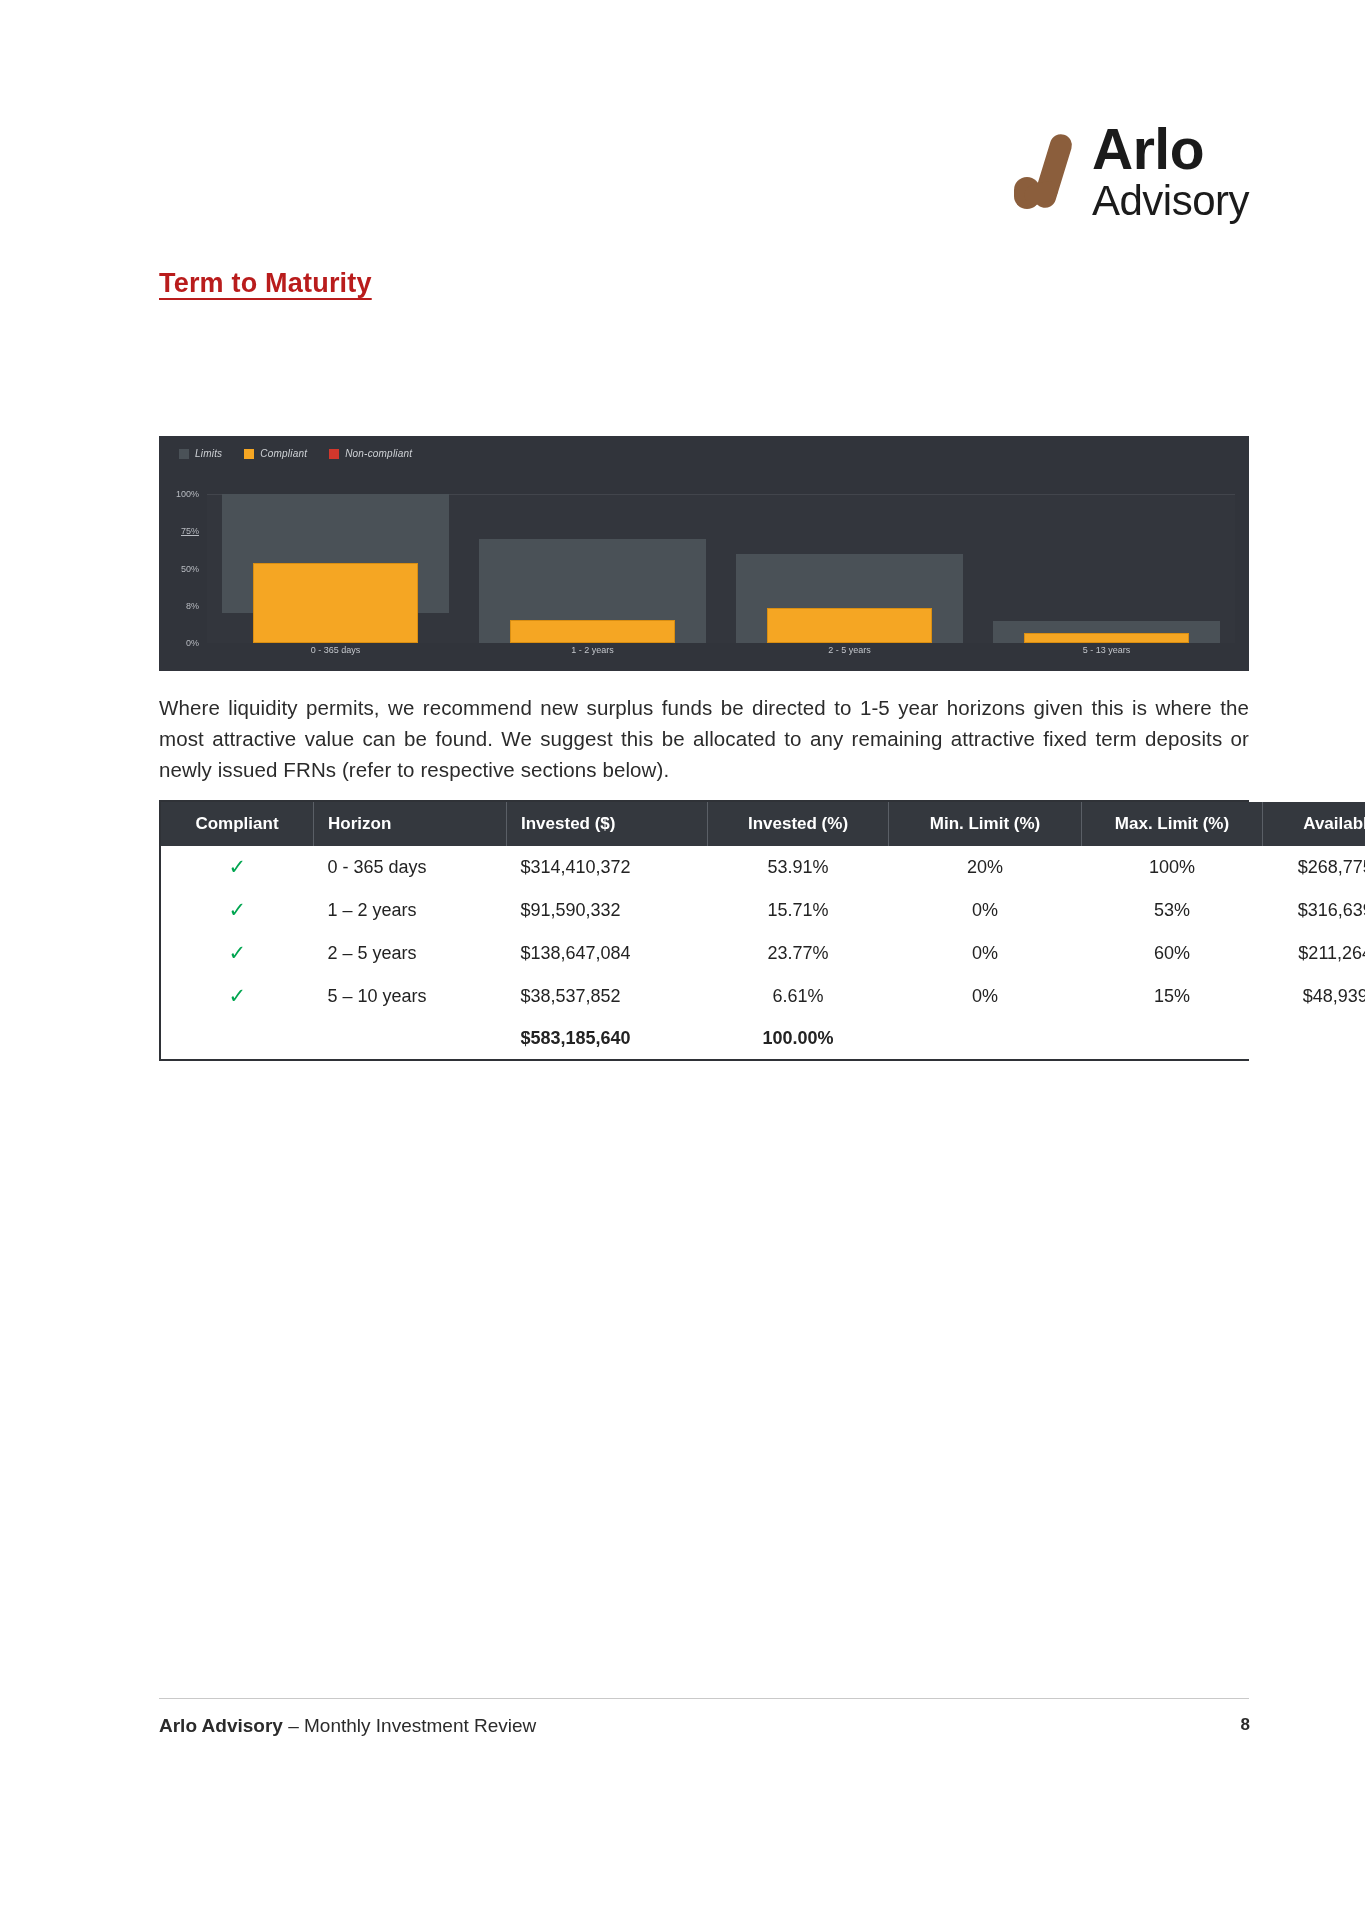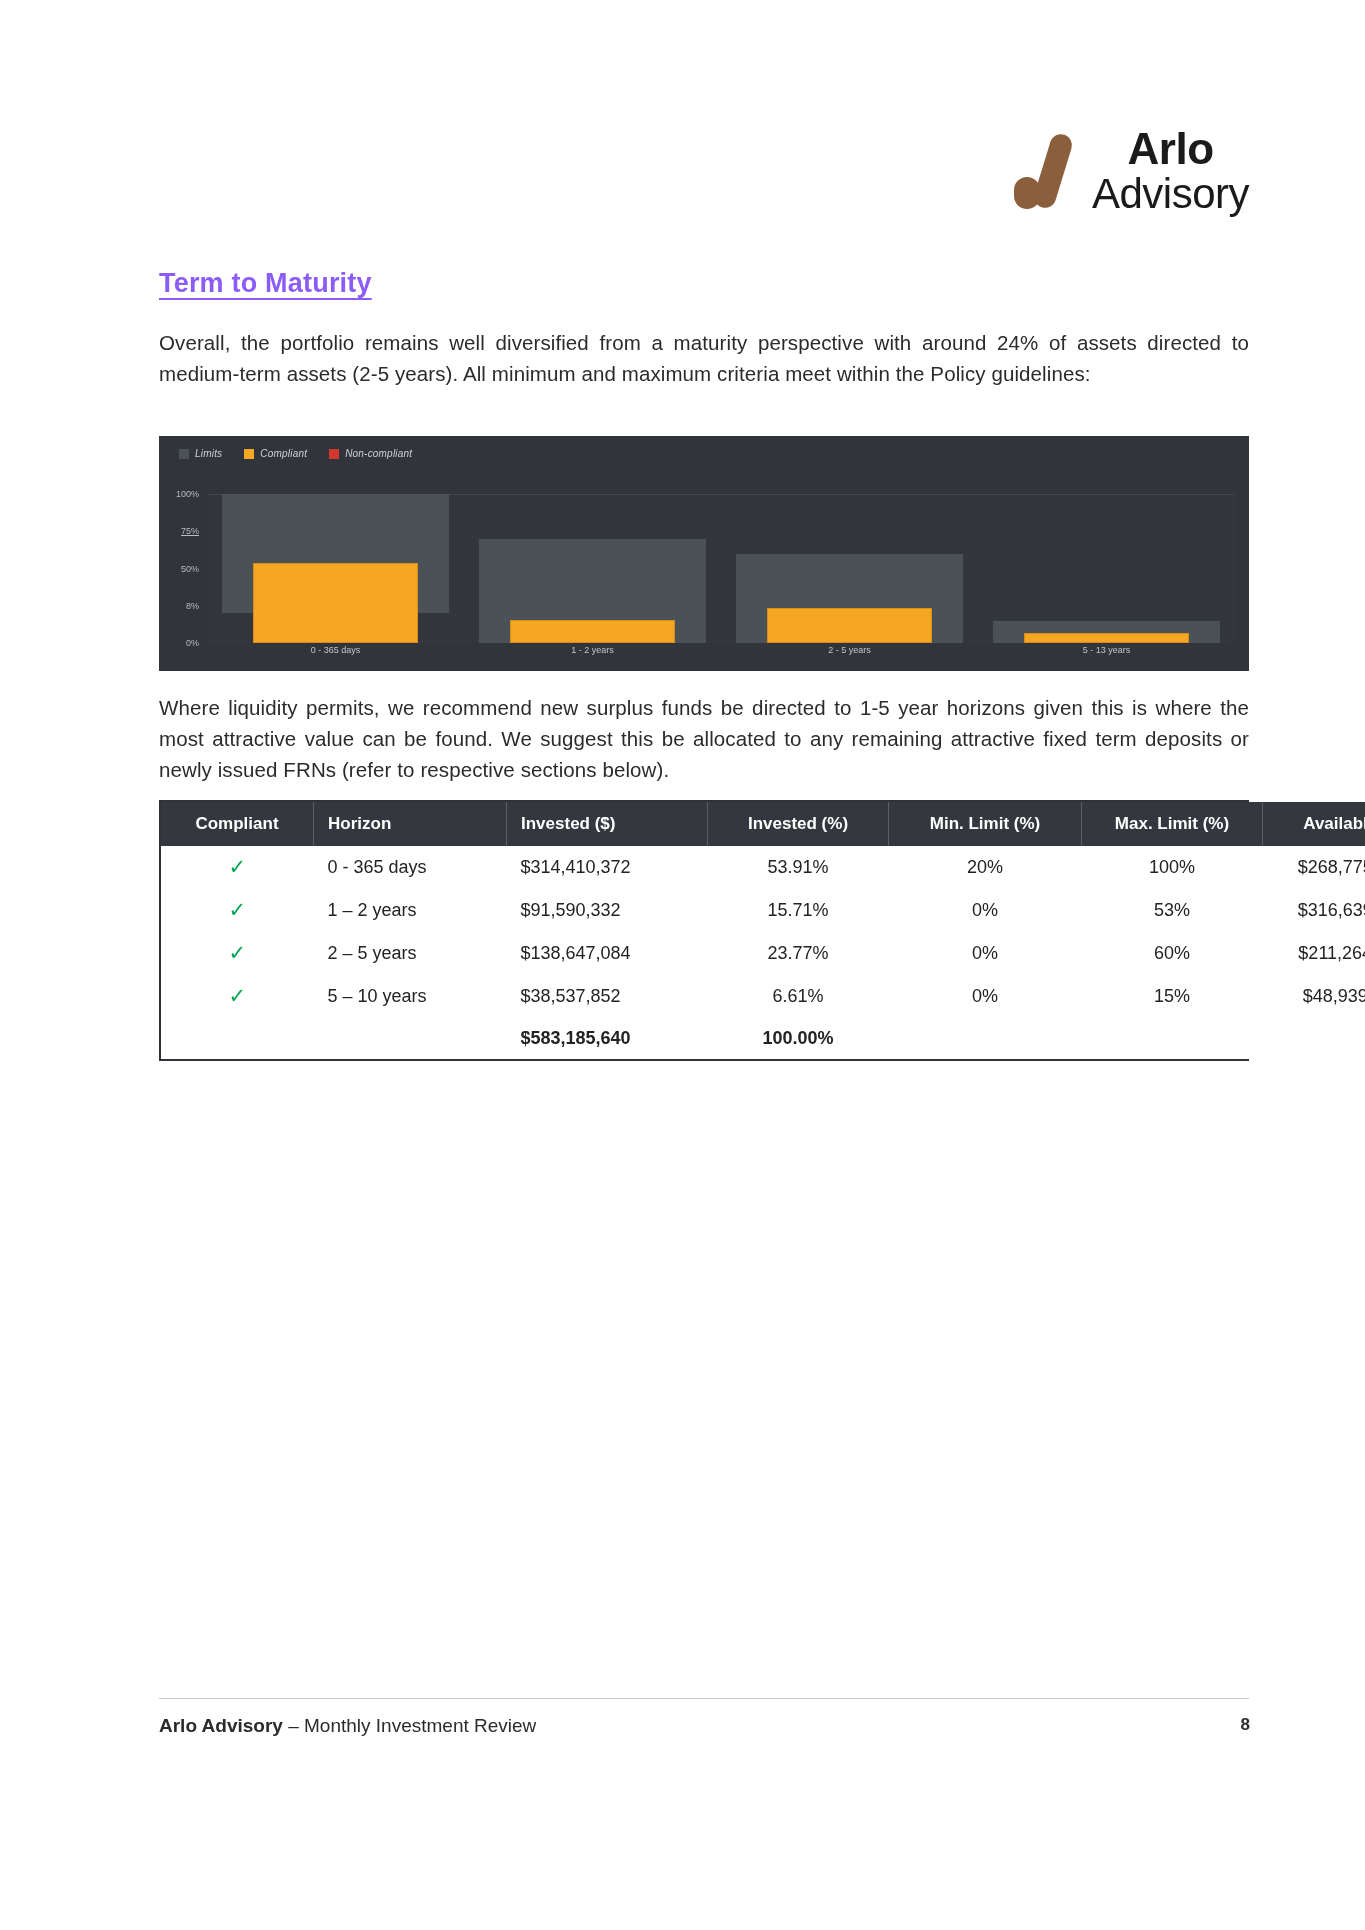--- a/index.html
+++ b/index.html
@@ -39,42 +39,41 @@
     height: 80px;
     flex: 0 0 auto;
   }
   .logo-text {
     display: flex;
     flex-direction: column;
     justify-content: center;
     line-height: 1.0;
   }
   .logo-text .l1 {
-    font-size: 44px;
+    font-size: 57px;
     font-weight: bold;
     letter-spacing: -0.5px;
     color: #1b1b1b;
-    text-align: center;
   }
   .logo-text .l2 {
     font-size: 42px;
     font-weight: 400;
     letter-spacing: -0.5px;
     color: #1b1b1b;
     margin-top: 2px;
   }
 
   
   .section-title {
     position: absolute;
     left: 159px;
     top: 268px;
     font-size: 27px;
     font-weight: bold;
-    color: #8b5cf6;
+    color: #b91c1c;
     text-decoration: underline;
     text-underline-offset: 6px;
     text-decoration-thickness: 2px;
     letter-spacing: 0.2px;
   }
 
   
   .para {
     position: absolute;
     left: 159px;
@@ -291,21 +290,20 @@
       </g>
     </svg>
     <div class="logo-text">
       <span class="l1">Arlo</span>
       <span class="l2">Advisory</span>
     </div>
   </div>
 
   <div class="section-title">Term to Maturity</div>
 
-  <div class="para para-1">Overall, the portfolio remains well diversified from a maturity perspective with around 24% of assets directed to medium-term assets (2-5 years). All minimum and maximum criteria meet within the Policy guidelines:</div>
 
   <div class="chart-wrap">
 
     <div class="chart-legend">
       <div class="legend-item">
         <span class="legend-swatch" id="sw-limits" style="background: rgb(74, 81, 87);"></span>
         <span class="legend-label">Limits</span>
       </div>
       <div class="legend-item">
         <span class="legend-swatch" id="sw-compliant" style="background: rgb(245, 166, 35);"></span>

